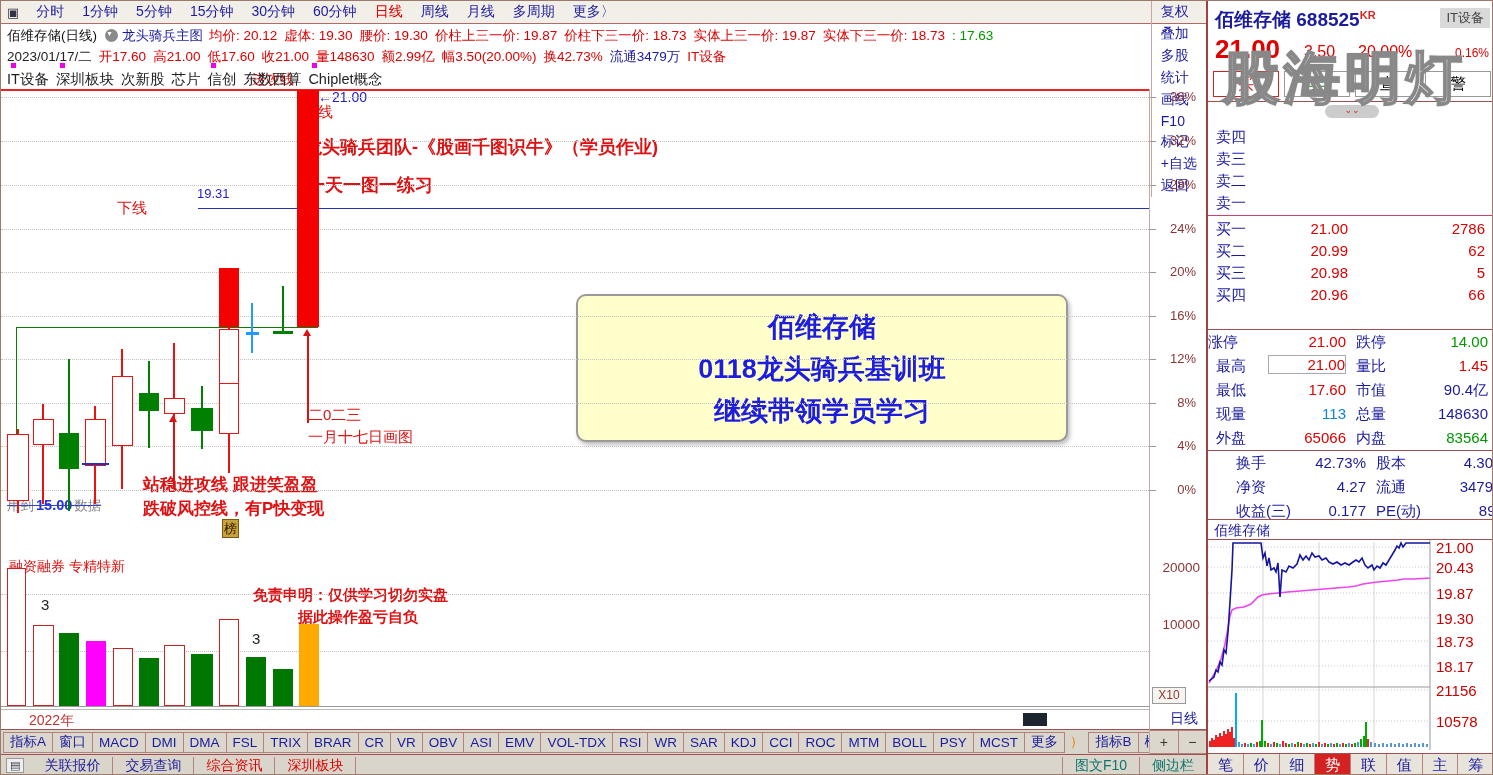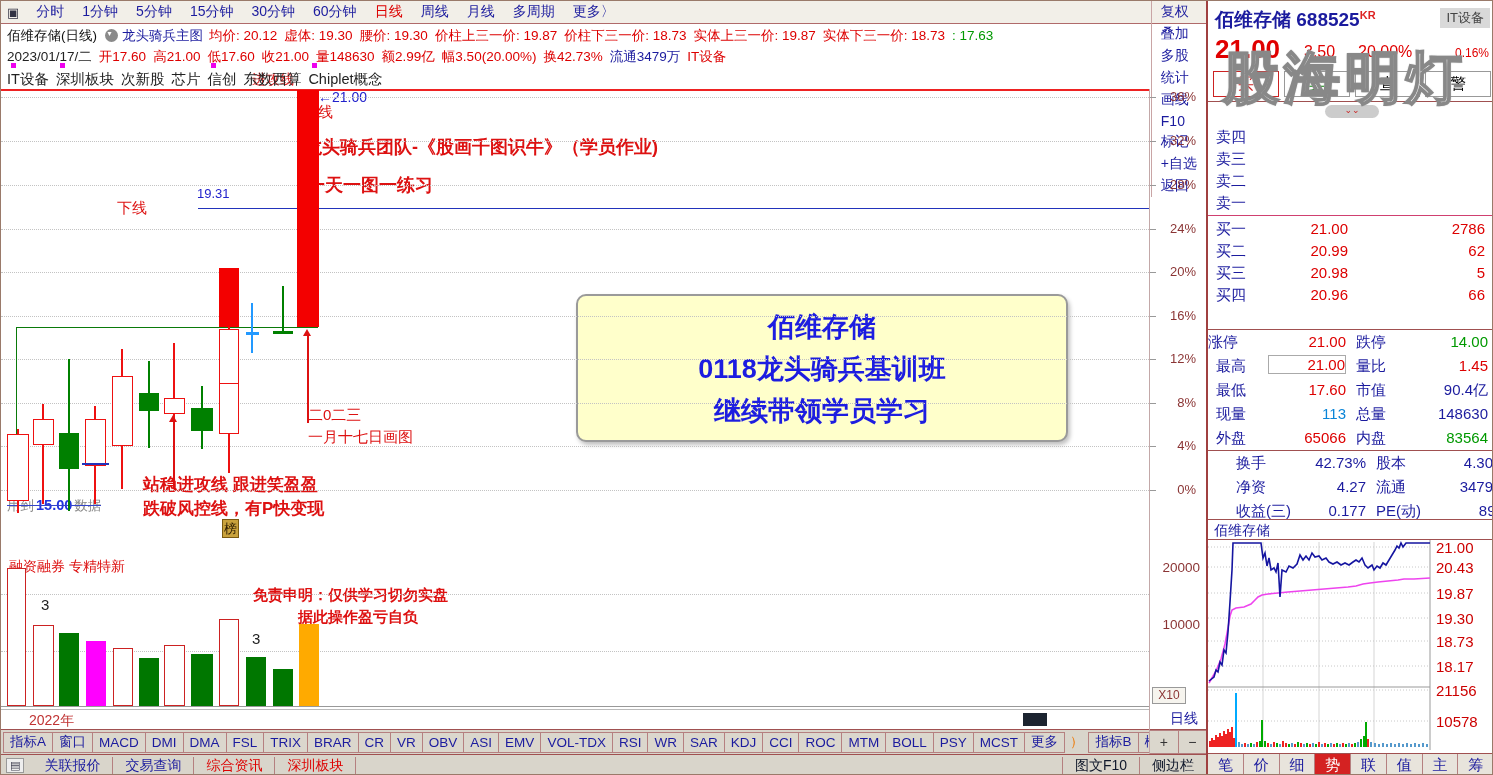--- a/index.html
+++ b/index.html
@@ -93,21 +93,21 @@
   #pmbtns div { flex:1; border:1px solid #b58080; margin-right:-1px; color:#333; font-size:14px;
                 display:flex; align-items:center; justify-content:center; background:#dbd7cd; }
 
   
   #statusbar { left:0; top:753px; width:1205px; height:22px; background:#d9d5cb;
                border-top:1px solid #a05050; display:flex; align-items:center; font-size:14px; }
   #statusbar .disk { color:#445; border:1px solid #999; background:#eee; font-size:11px;
                      padding:0 3px; margin:0 8px 0 5px; }
   .sitem { padding:0 12px; border-right:1px solid #b58080; white-space:nowrap; }
   #statusbar .rgrp { margin-left:auto; display:flex; }
-  #statusbar .rgrp .sitem { border-left:1px solid #b58080; border-right:none; color:#0f172a; }
+  #statusbar .rgrp .sitem { border-left:1px solid #b58080; border-right:none; color:#0f766e; }
 
   
   #rp { left:1205px; top:0; width:288px; height:775px; border-left:2px solid #a04040; background:#fff; }
   #rp-title { position:absolute; left:7px; top:6px; color:#1b1b9e; font-size:19px; font-weight:bold; }
   #rp-kr { color:#dd2222; font-size:11px; vertical-align:super; font-weight:bold; }
   #rp-badge { position:absolute; right:4px; top:7px; background:#d9d9d9; color:#444;
               font-size:13px; padding:1px 6px; }
   #rp-price { position:absolute; left:7px; top:33px; color:#e00000; font-size:26px; font-weight:bold; }
   #rp-chg { position:absolute; left:96px; top:42px; color:#e00000; font-size:16px; }
   #rp-pct { position:absolute; left:150px; top:42px; color:#e00000; font-size:16px; }

